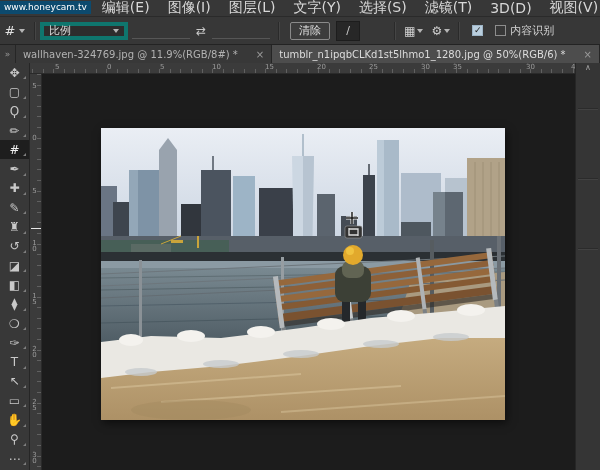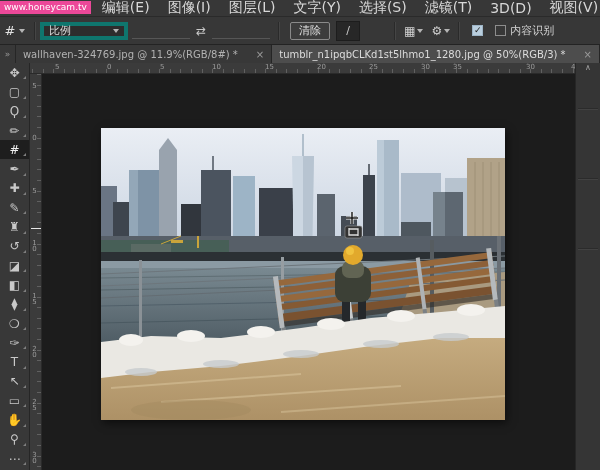--- a/index.html
+++ b/index.html
@@ -2,21 +2,21 @@
 <html><head>
 <meta charset="utf-8">
 <style>
   html,body{margin:0;padding:0;background:#111;}
   .app{position:relative;width:600px;height:470px;background:#1c1c1c;overflow:hidden;
        font-family:"DejaVu Sans","Liberation Sans",sans-serif;color:#d4d4d4;
        -webkit-font-smoothing:antialiased;}
   
   .menubar{position:absolute;left:0;top:0;width:600px;height:17px;background:#373737;
            display:flex;align-items:center;border-bottom:1px solid #2a2a2a;box-sizing:border-box;}
-  .watermark{background:#ec4899;color:#fff;font-size:9px;line-height:13px;height:13px;
+  .watermark{background:#0c4a6e;color:#fff;font-size:9px;line-height:13px;height:13px;
              padding:0 4px;margin:0 2px 2px 0;white-space:nowrap;}
   .menu-items{display:flex;align-items:center;height:100%;}
   .menu-item{font-size:14px;padding:0 9px;color:#d8d8d8;white-space:nowrap;cursor:default;}
   
   .optionsbar{position:absolute;left:0;top:17px;width:600px;height:28px;background:#373737;
               border-bottom:1px solid #232323;box-sizing:border-box;display:flex;align-items:center;
               font-size:11px;}
   .opt-toolicon{width:30px;text-align:center;font-size:13px;color:#e0e0e0;display:flex;
                 align-items:center;justify-content:center;gap:2px;}
   .caret{width:0;height:0;border-left:3px solid transparent;border-right:3px solid transparent;
@@ -146,21 +146,21 @@
 
   <div class="tabrow">
     <div class="tools-header">»</div>
     <div style="display:flex;">
 
     <div class="tab">
           <span>wallhaven-324769.jpg @ 11.9%(RGB/8#) *</span>
           <span class="close">×</span>
         </div>
         <div class="tab active">
-          <span>tumblr_n1ipqbCLKd1st5lhmo1_1280.jpg @ 50%(RGB/3) *</span>
+          <span>tumblr_n1ipqbCLKd1st5lhmo1_1280.jpg @ 50%(RGB/6) *</span>
           <span class="close">×</span>
         </div>
       </div>
   </div>
 
   <div class="tools">
 
   <div class="tool">✥</div>
       <div class="tool">▢</div>
       <div class="tool">Ϙ</div>

